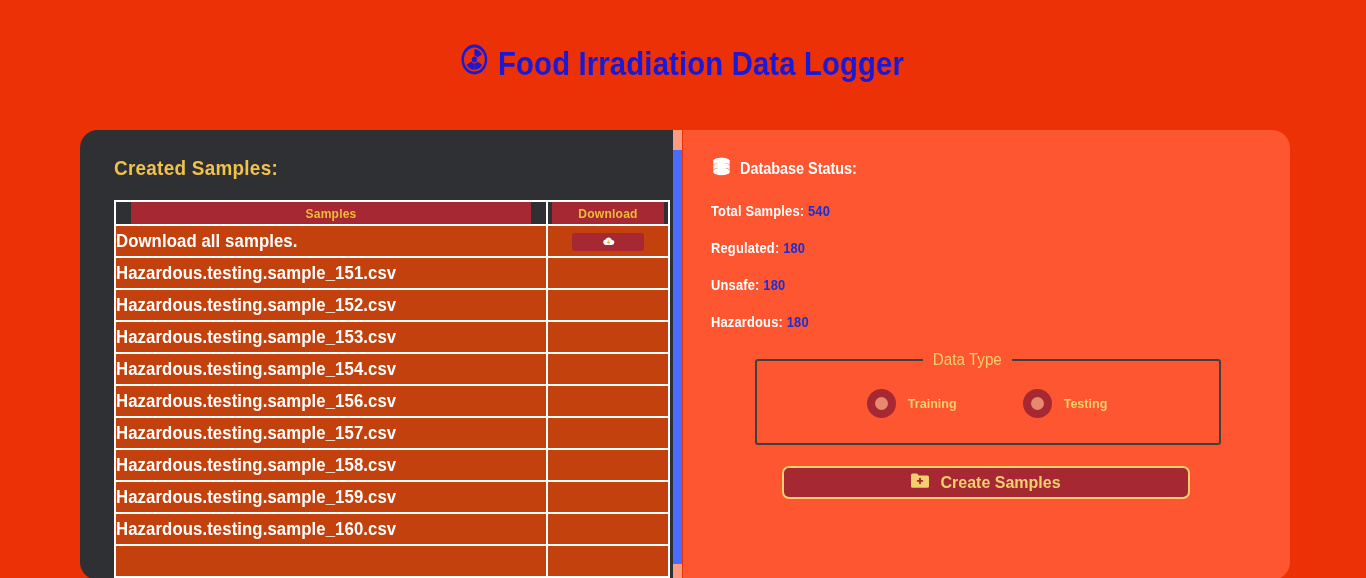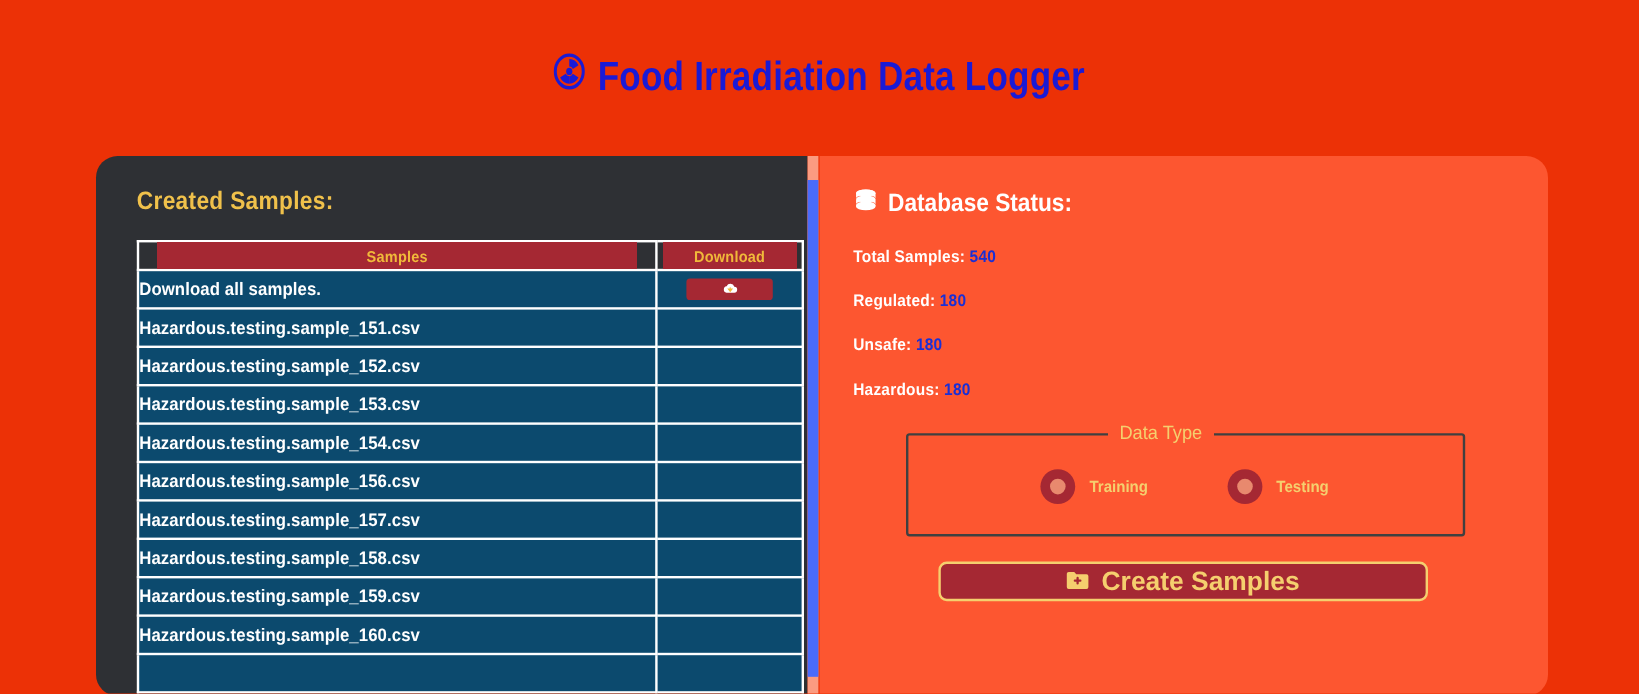--- a/index.html
+++ b/index.html
@@ -91,24 +91,24 @@
     font-family: "Liberation Sans Narrow", "Liberation Sans", sans-serif;
     height: 24px;
     text-align: center;
     transform: scaleX(0.93);
     letter-spacing: .2px;
   }
   col.col-samples { width: 432px; }
   col.col-download { width: 122px; }
 
   table.samples-table td {
-    background: #0c4a6e;
+    background: #c2410c;
     height: 32px;
     color: #ffffff;
-    font-size: 15px;
+    font-size: 18px;
     font-weight: bold;
     font-family: "Liberation Sans Narrow", "Liberation Sans", sans-serif;
     letter-spacing: .1px;
   }
   td.sample-name { padding-left: 25px; }
   td.sample-name span { display: inline-block; transform: scaleX(0.93); transform-origin: left center; }
   td.download-cell { text-align: center; }
 
   .download-btn {
     display: inline-flex;
@@ -150,21 +150,21 @@
     height: 450px;
     background: #fd5630;
     border-radius: 0 18px 18px 0;
     padding: 26px 30px 0 28px;
   }
   .status-heading {
     display: flex;
     align-items: center;
     gap: 8px;
     color: #ffffff;
-    font-size: 21px;
+    font-size: 16px;
     font-weight: bold;
     font-family: "Liberation Sans Narrow", "Liberation Sans", sans-serif;
     margin-bottom: 22px;
   }
   .status-heading .heading-text { transform: scaleX(0.9); transform-origin: left center; }
 
   .stat-line {
     color: #ffffff;
     font-size: 14px;
     font-weight: bold;
@@ -239,21 +239,21 @@
     align-items: center;
     justify-content: center;
     gap: 10px;
     margin: 21px auto 0 auto;
     width: 408px;
     height: 33px;
     background: #a52833;
     border: 2px solid #f5cf6e;
     border-radius: 7px;
     color: #f5cf6e;
-    font-size: 22px;
+    font-size: 16px;
     font-weight: bold;
     font-family: "Liberation Sans", sans-serif;
     cursor: pointer;
     padding: 0;
   }
 </style>
 </head>
 <body>
 
 <div class="app-header">

